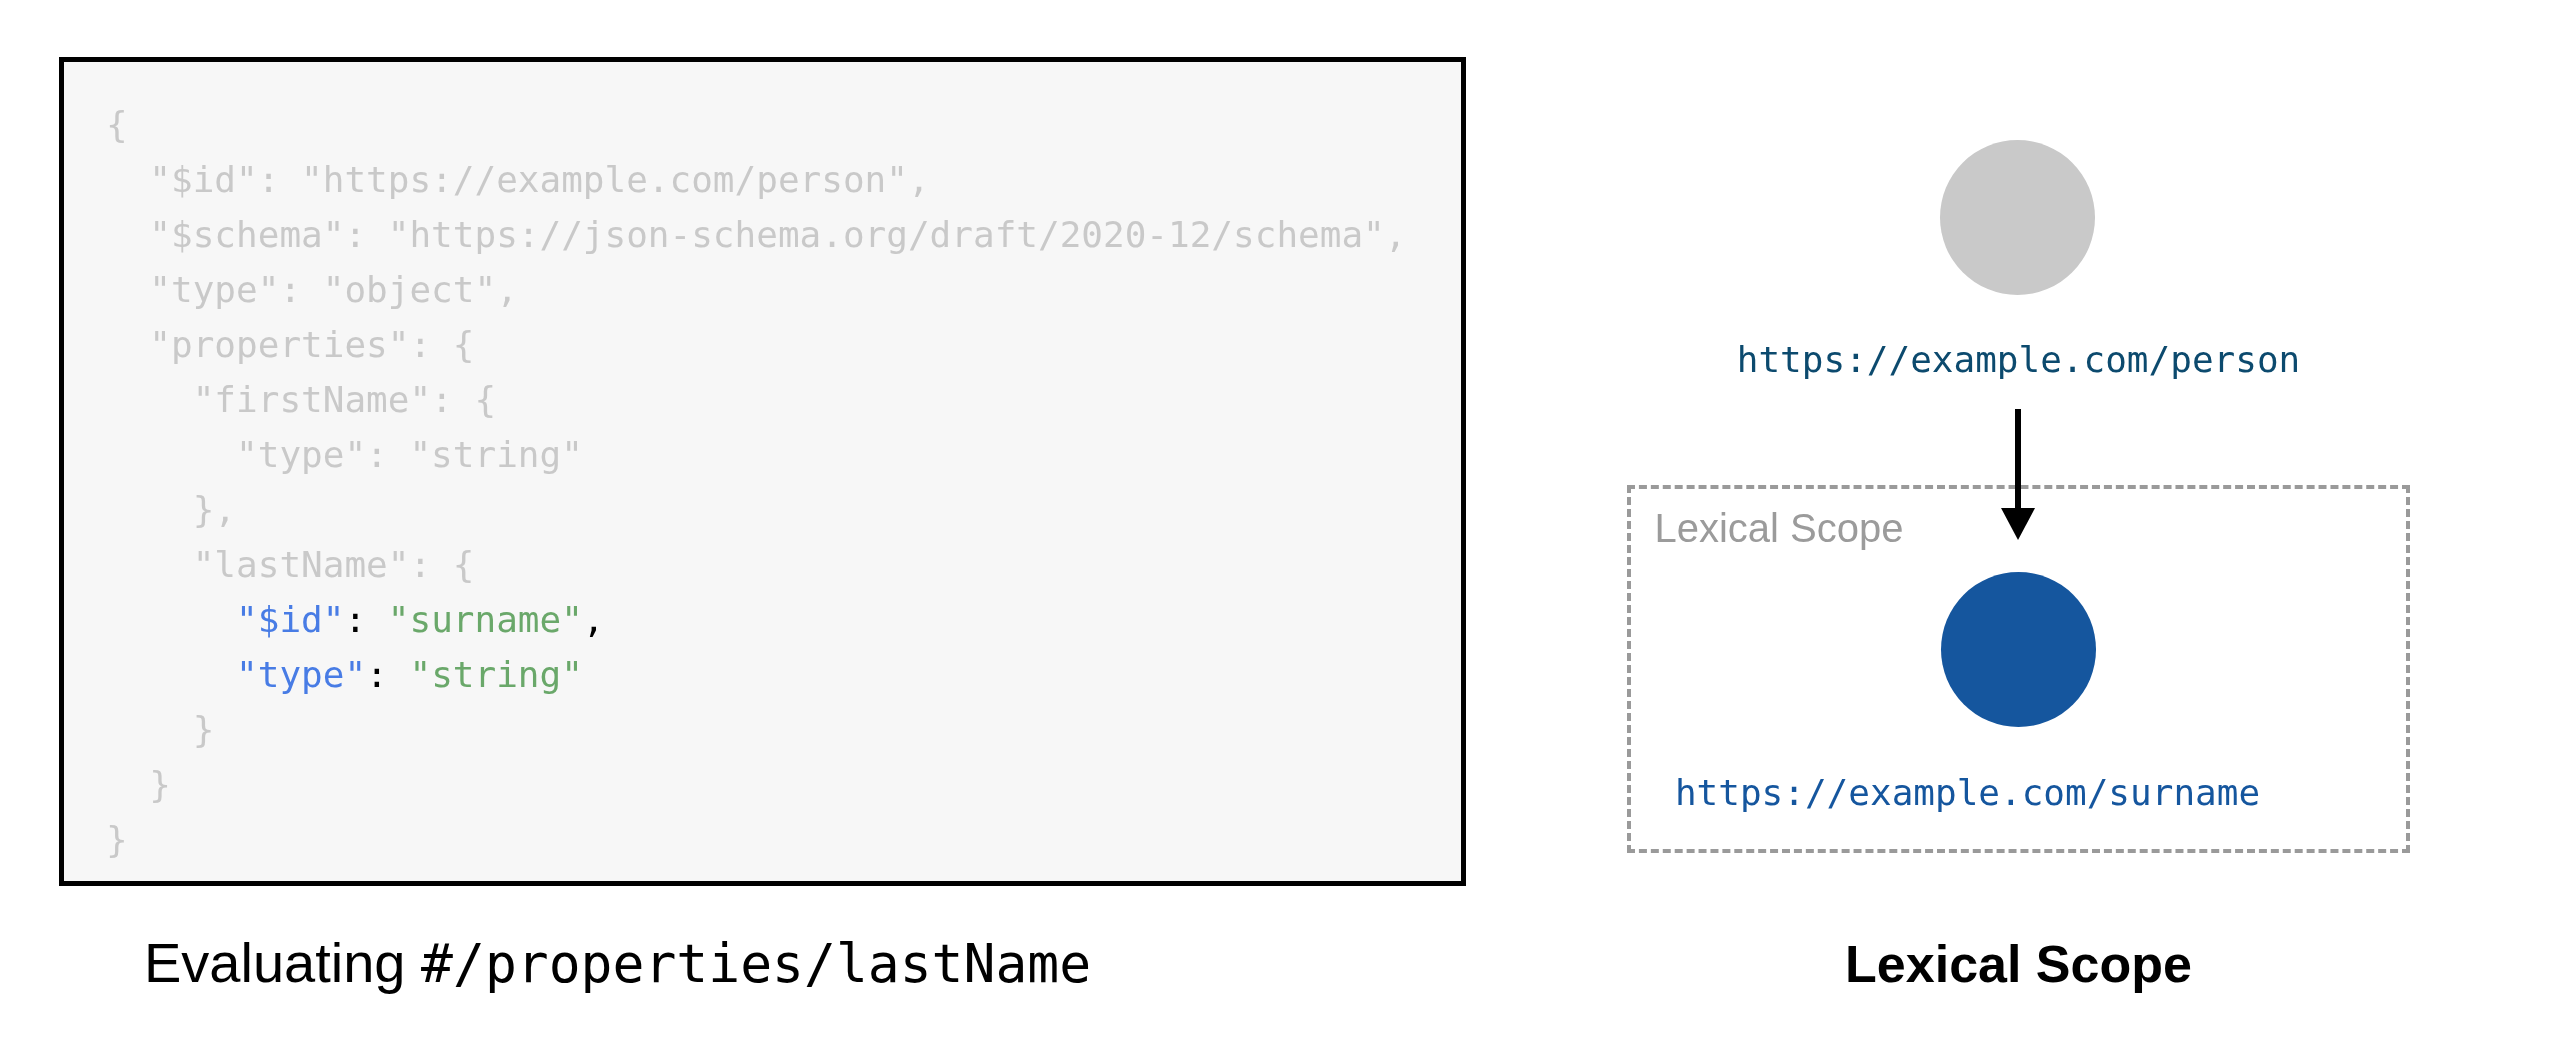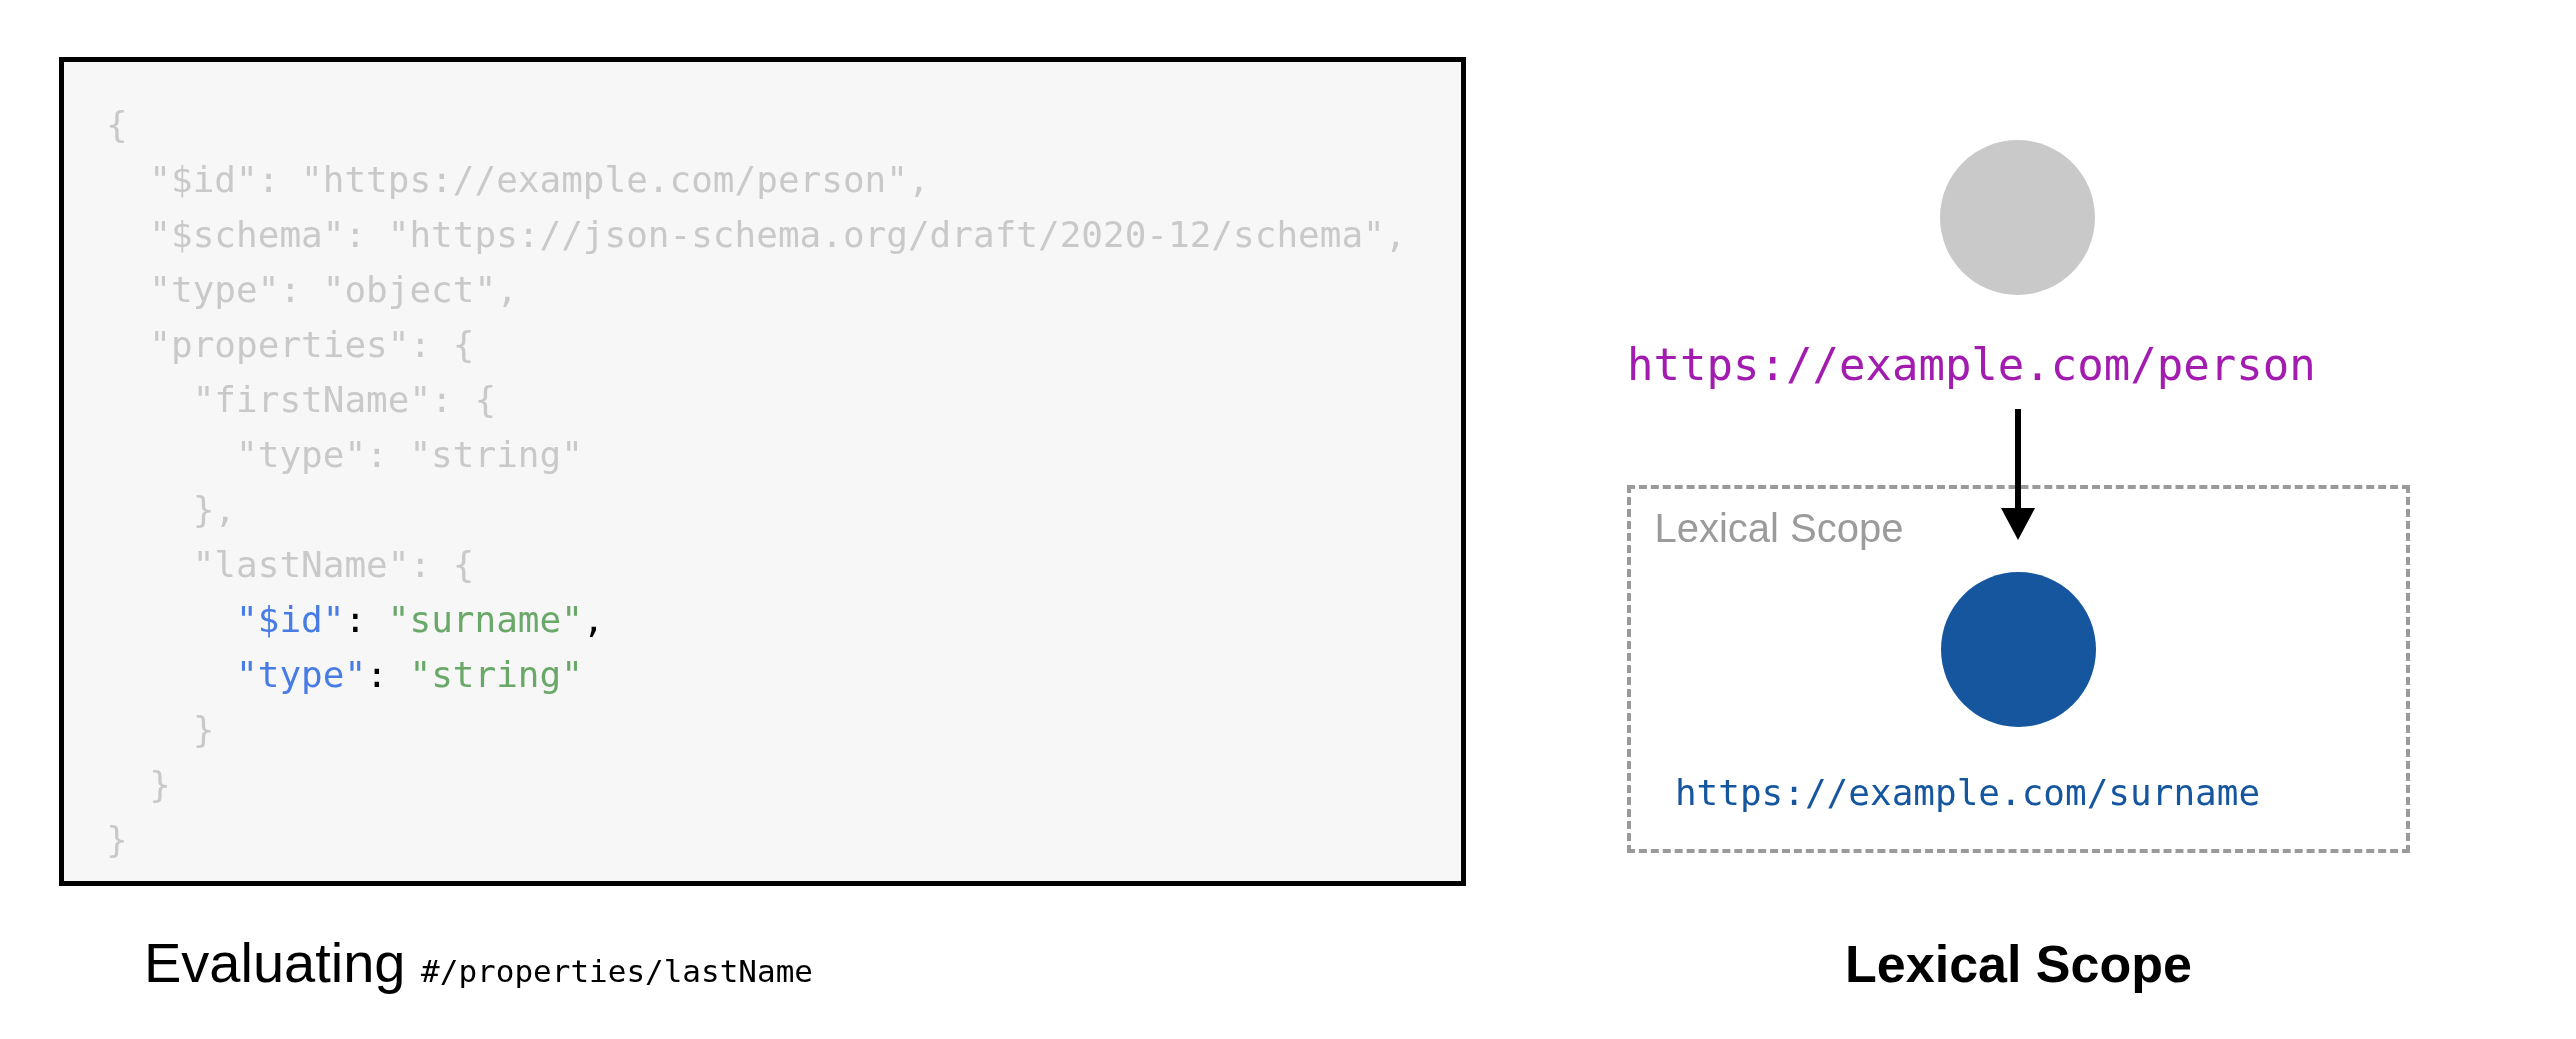--- a/index.html
+++ b/index.html
@@ -42,21 +42,21 @@
     white-space: nowrap;
     color: #000000;
   }
   .caption-left .cap-bold {
     font-family: "Liberation Sans", sans-serif;
     font-weight: normal;
     font-size: 56px;
   }
   .caption-left .cap-mono {
     font-family: "DejaVu Sans Mono", "Liberation Mono", monospace;
-    font-size: 31px;
+    font-size: 53px;
   }
   .caption-right {
     position: absolute;
     left: 1627px; top: 934px;
     width: 783px;
     text-align: center;
     font-family: "Liberation Sans", sans-serif;
     font-weight: bold;
     font-size: 52px;
     color: #000000;
@@ -68,24 +68,24 @@
     position: absolute;
     left: 1940px; top: 140px;
     width: 155px; height: 155px;
     border-radius: 50%;
     background: #c9c9c9;
   }
   .root-label {
     position: absolute;
     left: 1627px; top: 339px;
     width: 783px;
-    text-align: left;
+    text-align: center;
     font-family: "DejaVu Sans Mono", "Liberation Mono", monospace;
-    font-size: 44px;
-    color: #a21caf;
+    font-size: 36px;
+    color: #0c4a6e;
     white-space: nowrap;
   }
   .arrow-line {
     position: absolute;
     left: 2015px; top: 409px;
     width: 5.8px; height: 101px;
     background: #000000;
     z-index: 3;
   }
   .arrow-head {

